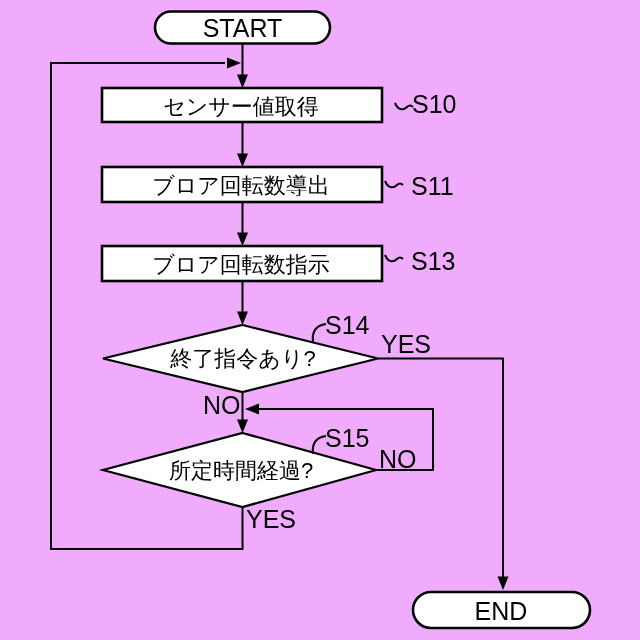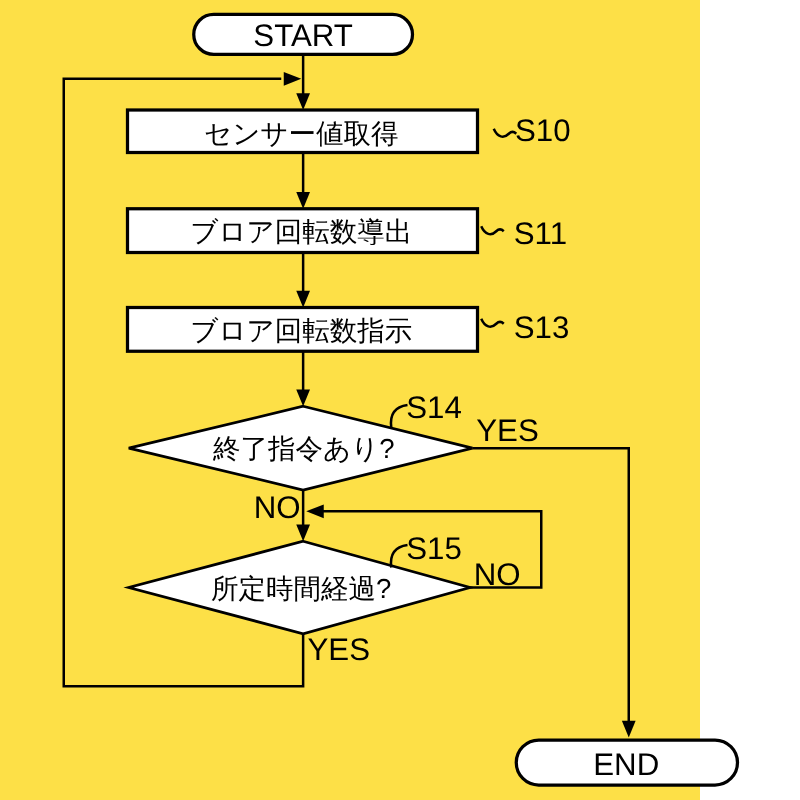--- a/index.html
+++ b/index.html
@@ -1,17 +1,17 @@
 <!DOCTYPE html>
 <html><head>
 <meta charset="utf-8">
 <style>
   html,body{margin:0;padding:0;background:#ffffff;}
   .stage{
-    position:relative;width:560px;height:640px;background:#fde047;
+    position:relative;width:640px;height:640px;background:#f0abfc;
     font-family:"Liberation Sans","DejaVu Sans",sans-serif;
   }
   svg{display:block;}
   .ln{fill:none;stroke:#000000;stroke-width:2;}
   .shape{fill:#ffffff;stroke:#000000;stroke-width:2.6;}
   .dia{fill:#ffffff;stroke:#000000;stroke-width:2.2;}
   .ah{fill:#000000;stroke:none;}
   .leader{fill:none;stroke:#000000;stroke-width:2;}
   text{fill:#000000;}
   .jp{font-size:22px;}

